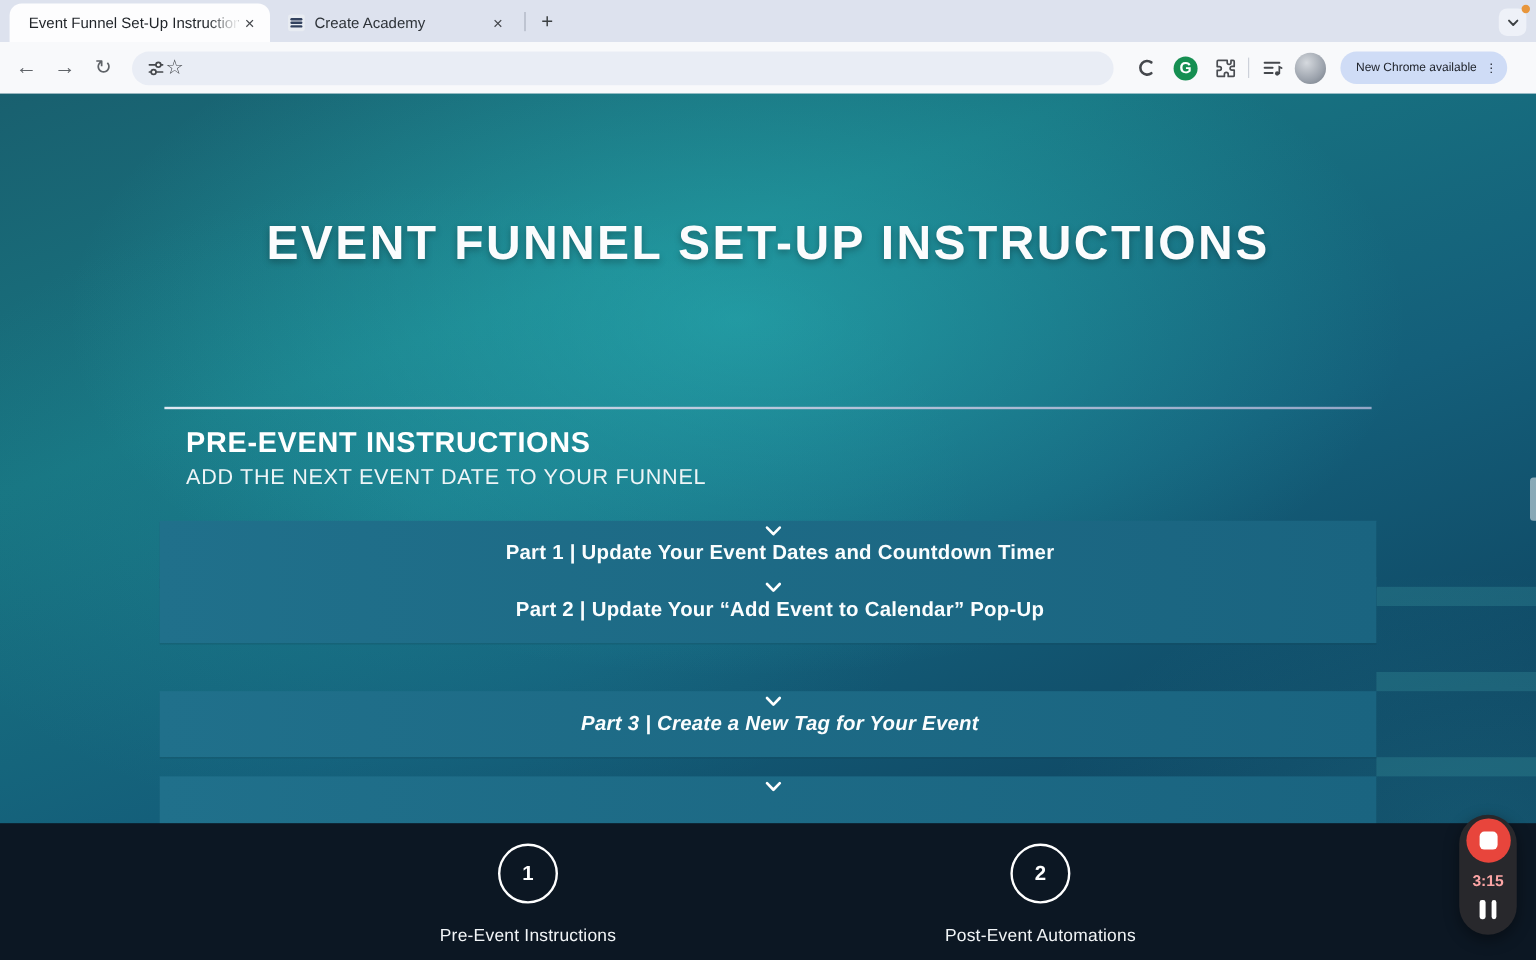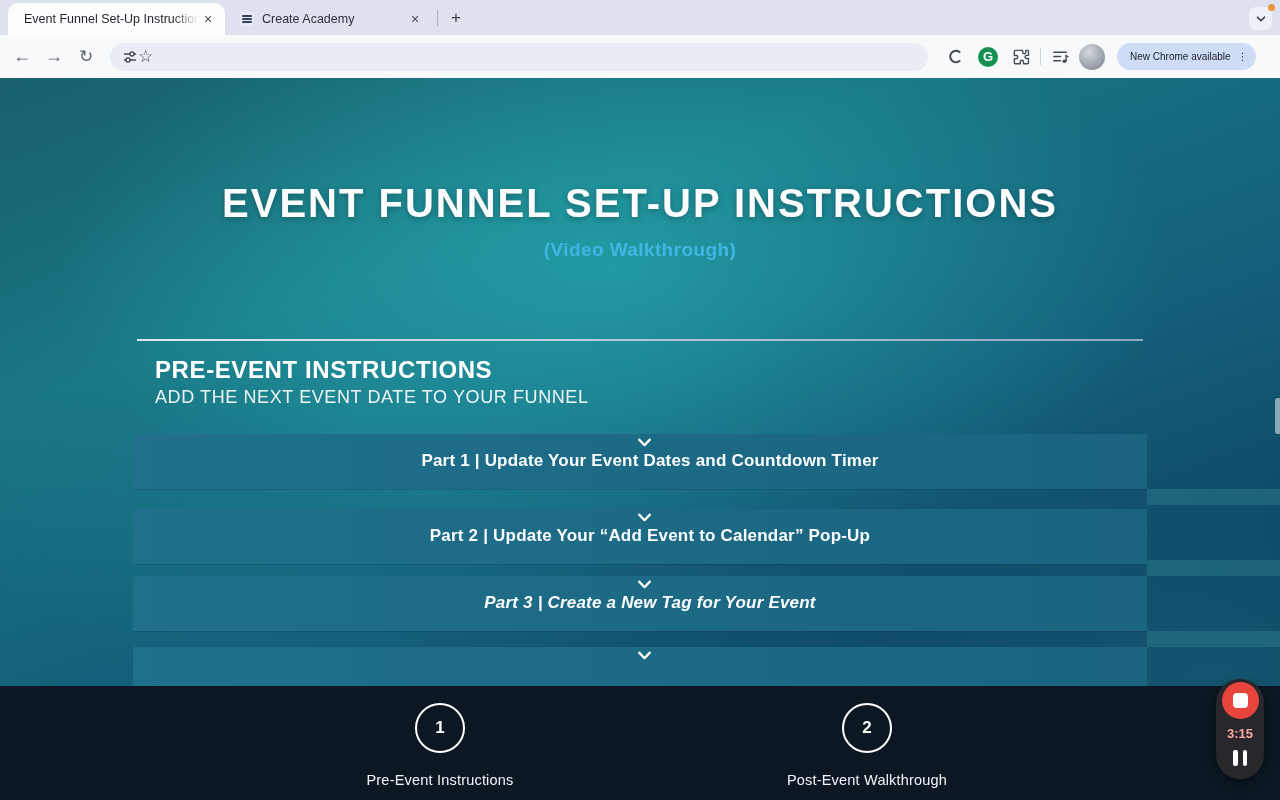--- a/index.html
+++ b/index.html
@@ -69,21 +69,21 @@
       background:linear-gradient(90deg, #dfe8f2, #93a6c6); }
   .sec-heading { position:absolute; top:278px; left:155px; color:#ffffff; font-size:24px; font-weight:bold;
       letter-spacing:0.6px; }
   .sec-subheading { position:absolute; top:309px; left:155px; color:#eef5f7; font-size:18px; letter-spacing:0.6px; }
 
   .acc { position:absolute; left:133px; width:1014px; height:55px;
       background:linear-gradient(90deg, #20708b, #1a6480); display:flex; align-items:center;
       padding-left:20px; cursor:pointer; box-shadow:0 1px 0 rgba(0,0,0,0.12);flex-direction:column; }
   .acc .chev { flex:none; margin-right:12px; display:flex; }
   .acc .label { color:#fafdfe; font-size:17px; font-weight:bold; letter-spacing:0.2px; }
-  .acc1 { top:356px; } .acc2 { top:431px; } .acc3 { top:498px;font-style:italic; } .acc4 { top:569px; }
+  .acc1 { top:356px; } .acc2 { top:403px; } .acc3 { top:498px;font-style:italic; } .acc4 { top:569px; }
 
   
   .footer { position:absolute; top:608px; left:0; width:1280px; height:114px; background:#0c1723; z-index:2; }
   .step { position:absolute; width:220px; text-align:center; }
   .step .circle { width:50px; height:50px; border:2.5px solid #ffffff; border-radius:50%;
       margin:17px auto 0; display:flex; align-items:center; justify-content:center;
       color:#ffffff; font-size:17px; font-weight:bold; cursor:pointer; }
   .step .step-label { margin-top:19px; color:#f2f5f7; font-size:14.5px; letter-spacing:0.2px; }
   .step1 { left:330px; } .step2 { left:757px; }
 
@@ -177,21 +177,20 @@
       <span class="kebab">⋮</span>
     </div>
   </div>
 
   <div class="viewport">
     <div class="streak" style="top:411px;"></div>
     <div class="streak" style="top:482px;"></div>
     <div class="streak" style="top:553px;"></div>
 
     <div class="hero-title">EVENT FUNNEL SET-UP INSTRUCTIONS</div>
-    <div class="hero-link">(Video Walkthrough)</div>
 
     <div class="divider"></div>
     <div class="sec-heading">PRE-EVENT INSTRUCTIONS</div>
     <div class="sec-subheading">ADD THE NEXT EVENT DATE TO YOUR FUNNEL</div>
 
     <div class="acc acc1">
       <span class="chev">
         <svg width="17" height="17" viewBox="0 0 16 16">
             <path d="M3 5.3 8 10.5 13 5.3" fill="none" stroke="#ffffff" stroke-width="2.1" stroke-linecap="round" stroke-linejoin="round"></path>
           </svg>
@@ -224,21 +223,21 @@
 
     <div class="cursor-sliver"></div>
 
     <div class="footer">
       <div class="step step1">
         <div class="circle">1</div>
         <div class="step-label">Pre-Event Instructions</div>
       </div>
       <div class="step step2">
         <div class="circle">2</div>
-        <div class="step-label">Post-Event Walkthrough</div>
+        <div class="step-label">Post-Event Automations</div>
       </div>
     </div>
 
     <div class="recorder">
       <div class="rec-stop">
           <i></i>
         </div>
       <div class="rec-time">3:15</div>
       <div class="rec-pause">
           <i></i>

